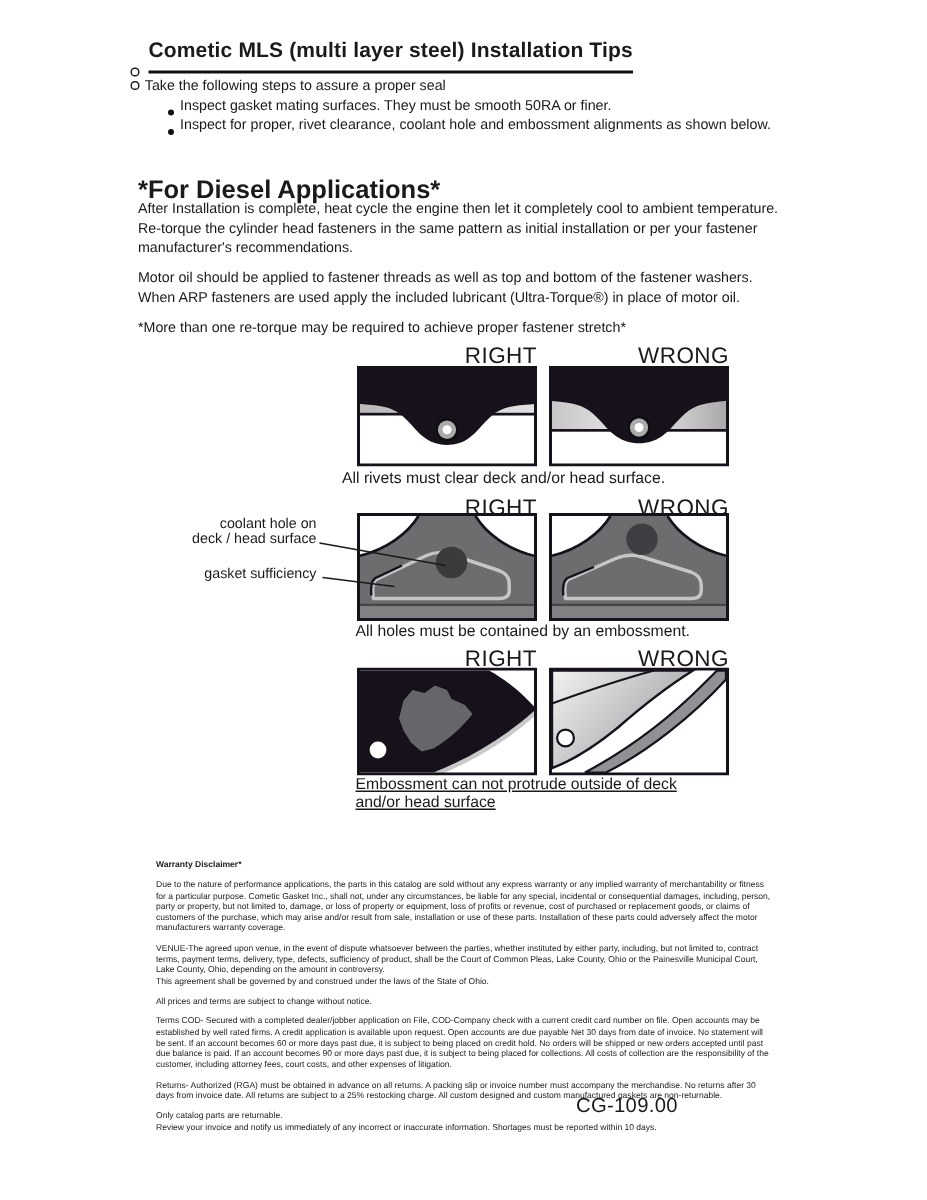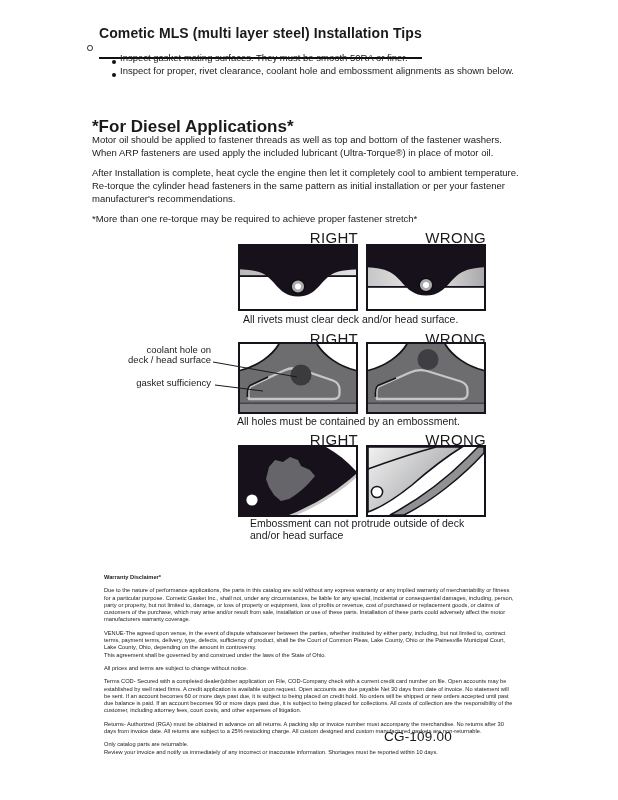--- a/index.html
+++ b/index.html
@@ -6,21 +6,21 @@
   .page {
     position:relative; width:618px; height:800px; margin:0 auto;
     background:#ffffff; overflow:hidden;
     font-family:"Liberation Sans", sans-serif; color:#1a1a1a;
   }
   .abs { position:absolute; }
 
   
   .title {
     left:99px; top:25px; font-size:14px; font-weight:bold;
-    border-bottom:2px solid #111; padding-bottom:16px; letter-spacing:0.1px;
+    border-bottom:2px solid #111; padding-bottom:6px; letter-spacing:0.1px;
     display:inline-block;
   }
   .bullets { left:87px; top:45px; width:432px; font-size:9.5px; line-height:13px; }
   .b { display:flex; align-items:center; }
   .marker-o {
     width:3.5px; height:3.5px; border:1px solid #222; border-radius:50%;
     margin-right:4px; flex:none;
   }
   .sub { margin-left:25px;align-items:flex-end; }
   .marker-f {
@@ -52,34 +52,38 @@
 <body>
 
 <div class="page">
 
   <div class="abs title">Cometic MLS (multi layer steel) Installation Tips</div>
 
   <div class="abs bullets">
     <div class="b">
       <span class="marker-o"></span>
     </div>
+    <div class="b">
+      <span class="marker-o"></span>
+      <span>Take the following steps to assure a proper seal</span>
+    </div>
     <div class="b sub">
       <span class="marker-f"></span>
       <span>Inspect gasket mating surfaces.  They must be smooth 50RA or finer.</span>
     </div>
     <div class="b sub">
       <span class="marker-f"></span>
       <span>Inspect for proper, rivet clearance, coolant hole and embossment alignments as shown below.</span>
     </div>
   </div>
 
   <div class="abs diesel-h">*For Diesel Applications*</div>
   <div class="abs body-copy">
+    <p>After Installation is complete, heat cycle the engine then let it completely cool to ambient temperature. Re-torque the cylinder head fasteners in the same pattern as initial installation or per your fastener manufacturer's recommendations.</p>
     <p>Motor oil should be applied to fastener threads as well as top and bottom of the fastener washers. When ARP fasteners are used apply the included lubricant (Ultra-Torque®) in place of motor oil.</p>
-    <p>After Installation is complete, heat cycle the engine then let it completely cool to ambient temperature. Re-torque the cylinder head fasteners in the same pattern as initial installation or per your fastener manufacturer's recommendations.</p>
     <p>*More than one re-torque may be required to achieve proper fastener stretch*</p>
   </div>
 
   <div class="dg-h" style="left:238px; top:229px;">RIGHT</div>
   <div class="dg-h" style="left:366px; top:229px;">WRONG</div>
 
   <div class="panel" style="left:238px; top:244px; height:67px;">
     <svg viewBox="0 0 120 67">
       <defs>
         <linearGradient id="gA" x1="0" y1="0" x2="1" y2="0">
@@ -109,21 +113,21 @@
       <rect x="0" y="0" width="120" height="67" fill="#fff"></rect>
       <rect x="2" y="24" width="116" height="18.5" fill="url(#gB)"></rect>
       <rect x="2" y="42" width="116" height="1.8" fill="#17111b"></rect>
       <path d="M2,2 H118 V23.5 C104,24 97,26.5 91,31.5 C85,36.5 81,43 75,47 C70.5,50 66,51.5 60,51.5 C54,51.5 49.5,50 45,47 C39,43 35,36.5 29,31.5 C23,26.5 16,24 2,23.5 Z" fill="#17111b"></path>
       <circle cx="60" cy="41" r="6.8" fill="#ababab" stroke="#0e0c10" stroke-width="1.4"></circle>
       <circle cx="60" cy="41" r="3" fill="#fff"></circle>
       <rect x="1" y="1" width="118" height="65" fill="none" stroke="#17111b" stroke-width="2"></rect>
     </svg>
   </div>
 
-  <div class="cap" style="left:243px; top:314px;">All rivets must clear deck and/or head surface.</div>
+  <div class="cap" style="left:228px; top:314px;">All rivets must clear deck and/or head surface.</div>
 
   <div class="dg-h" style="left:238px; top:330px;">RIGHT</div>
   <div class="dg-h" style="left:366px; top:330px;">WRONG</div>
 
   <div class="callout" style="top:345px;">
     <div>coolant hole on</div>
     <div>deck / head surface</div>
   </div>
   <div class="callout" style="top:378px;">gasket sufficiency</div>
 
@@ -187,21 +191,21 @@
       </defs>
       <rect x="0" y="0" width="120" height="72" fill="#fff"></rect>
       <path d="M2,2 L96,2 C80,12 62,26 46,40 C30,53 16,62 2,67 Z" fill="url(#gC)" stroke="#17111b" stroke-width="1.6"></path>
       <path d="M2,24 C24,16 48,8 70,2" stroke="#17111b" stroke-width="1.4" fill="none"></path>
       <path d="M24,70 C52,55 80,34 102,12 L112,2 L118,2 L118,8 C96,32 66,56 38,70 Z" fill="#919194" stroke="#17111b" stroke-width="1.5"></path>
       <circle cx="11" cy="47" r="5.6" fill="#fff" stroke="#17111b" stroke-width="1.5"></circle>
       <rect x="1" y="1" width="118" height="70" fill="none" stroke="#17111b" stroke-width="2"></rect>
     </svg>
   </div>
 
-  <div class="cap" style="left:250px; top:518px; width:218px;">Embossment can not protrude outside of deck and/or head surface</div>
+  <div class="cap" style="left:237px; top:518px; width:218px;text-decoration:underline;">Embossment can not protrude outside of deck and/or head surface</div>
 
   <svg class="lines-overlay">
     <line x1="213" y1="362" x2="297" y2="377" stroke="#1a1a1a" stroke-width="1"></line>
     <line x1="215" y1="385" x2="263" y2="391" stroke="#1a1a1a" stroke-width="1"></line>
   </svg>
 
   <div class="abs legal">
     <p class="lh">Warranty Disclaimer*</p>
     <p>Due to the nature of performance applications, the parts in this catalog are sold without any express warranty or any implied warranty of merchantability or fitness for a particular purpose.  Cometic Gasket Inc., shall not, under any circumstances, be liable for any special, incidental or consequential damages, including, person, party or property, but not limited to, damage, or loss of property or equipment, loss of profits or revenue, cost of purchased or replacement goods, or claims of customers of the purchase, which may arise and/or result from sale, installation or use of these parts.  Installation of these parts could adversely affect the motor manufacturers warranty coverage.</p>
     <p class="tight">VENUE-The agreed upon venue, in the event of dispute whatsoever between the parties, whether instituted by either party, including, but not limited to, contract terms, payment terms, delivery, type, defects, sufficiency of product, shall be the Court of Common Pleas, Lake County, Ohio or the Painesville Municipal Court, Lake County, Ohio, depending on the amount in controversy.</p>

